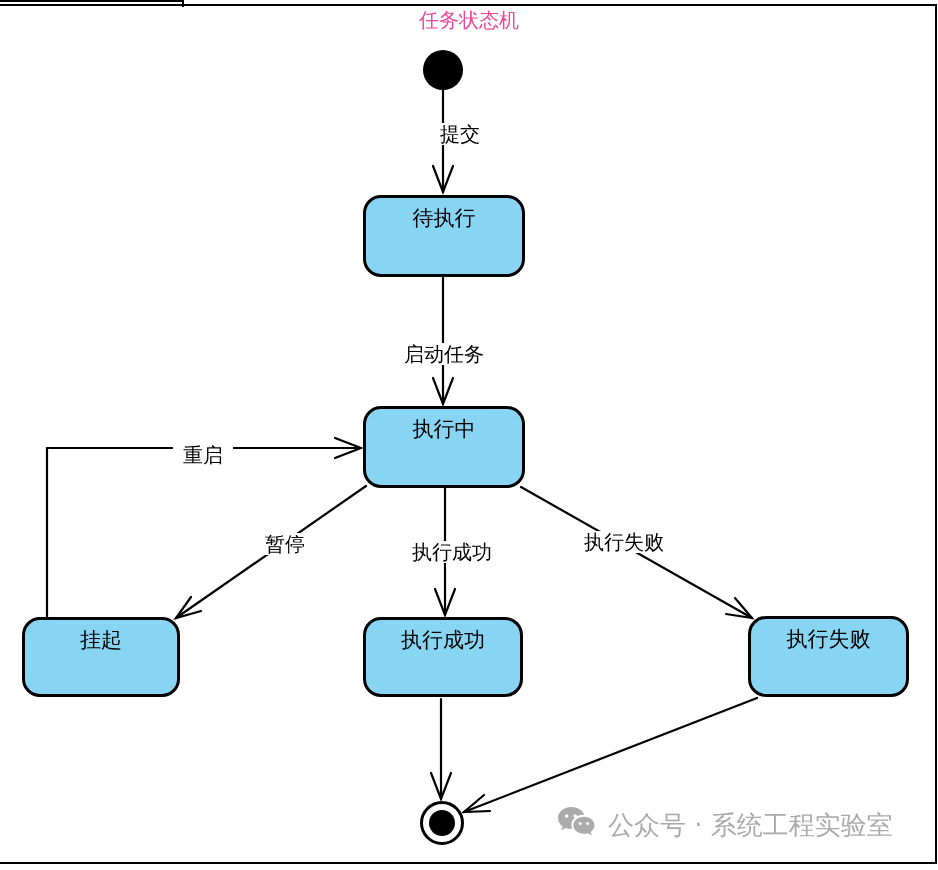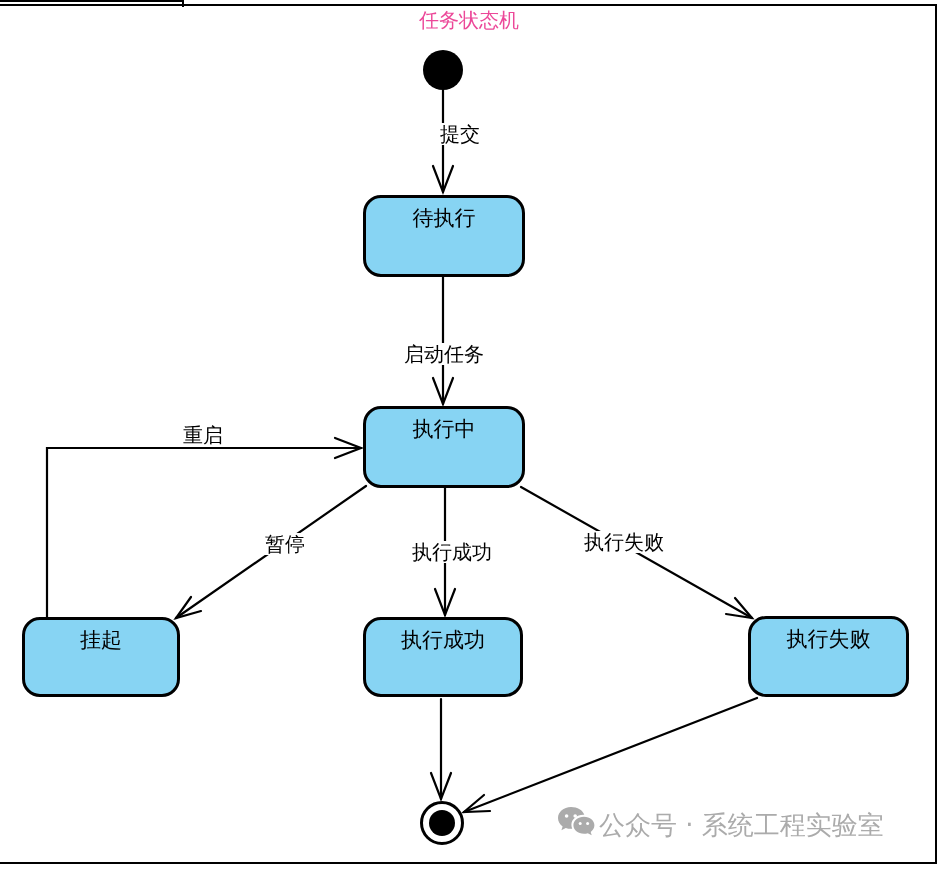--- a/index.html
+++ b/index.html
@@ -89,20 +89,21 @@
     color: #000;
     line-height: 22px;
     z-index: 3;
     padding: 0 2px;
   }
   .watermark {
     position: absolute;
     left: 557px; top: 806px;
     display: flex;
     align-items: center;
+    gap: 9px;
     color: #ABABAB;
     font-size: 26px;
     z-index: 4;
     white-space: nowrap;
   }
 </style>
 </head>
 <body>
 
 <div id="canvas">
@@ -155,21 +156,21 @@
   </div>
   <div class="state" style="left:363px; top:617px; width:160px; height:80px;">
     <span>执行成功</span>
   </div>
   <div class="state" style="left:748px; top:616px; width:161px; height:81px;">
     <span>执行失败</span>
   </div>
 
   <div class="edge-label" style="left:420px; top:123px; width:80px;">提交</div>
   <div class="edge-label" style="left:394px; top:324px; width:100px;margin-top:19px;">启动任务</div>
-  <div class="edge-label" style="left:173px; top:424px; width:60px;">重启</div>
+  <div class="edge-label" style="left:173px; top:444px; width:60px;">重启</div>
   <div class="edge-label" style="left:255px; top:533px; width:60px;">暂停</div>
   <div class="edge-label" style="left:402px; top:541px; width:100px;">执行成功</div>
   <div class="edge-label" style="left:574px; top:531px; width:100px;">执行失败</div>
 
   <div class="watermark">
     <svg width="42" height="38" viewBox="0 0 42 38">
       <g fill="#ABABAB">
         <path d="M14,1 C6.5,1 1,6 1,12 C1,15.5 2.8,18.4 5.6,20.4 L4.4,24.2 L8.8,21.9 C10.4,22.4 12.1,22.8 14,22.8 C14.4,22.8 14.8,22.8 15.2,22.7 C14.7,21.5 14.4,20.2 14.4,18.8 C14.4,13.1 19.9,8.7 26.2,8.7 C26.6,8.7 26.9,8.7 27.3,8.8 C25.9,4.3 20.5,1 14,1 Z"></path>
         <path d="M27,10.8 C20.9,10.8 16.4,14.7 16.4,19.3 C16.4,23.9 20.9,27.8 27,27.8 C28.3,27.8 29.6,27.6 30.8,27.2 L34.7,29.2 L33.7,25.9 C35.9,24.3 37.4,21.9 37.4,19.3 C37.4,14.7 33,10.8 27,10.8 Z"></path>
       </g>

